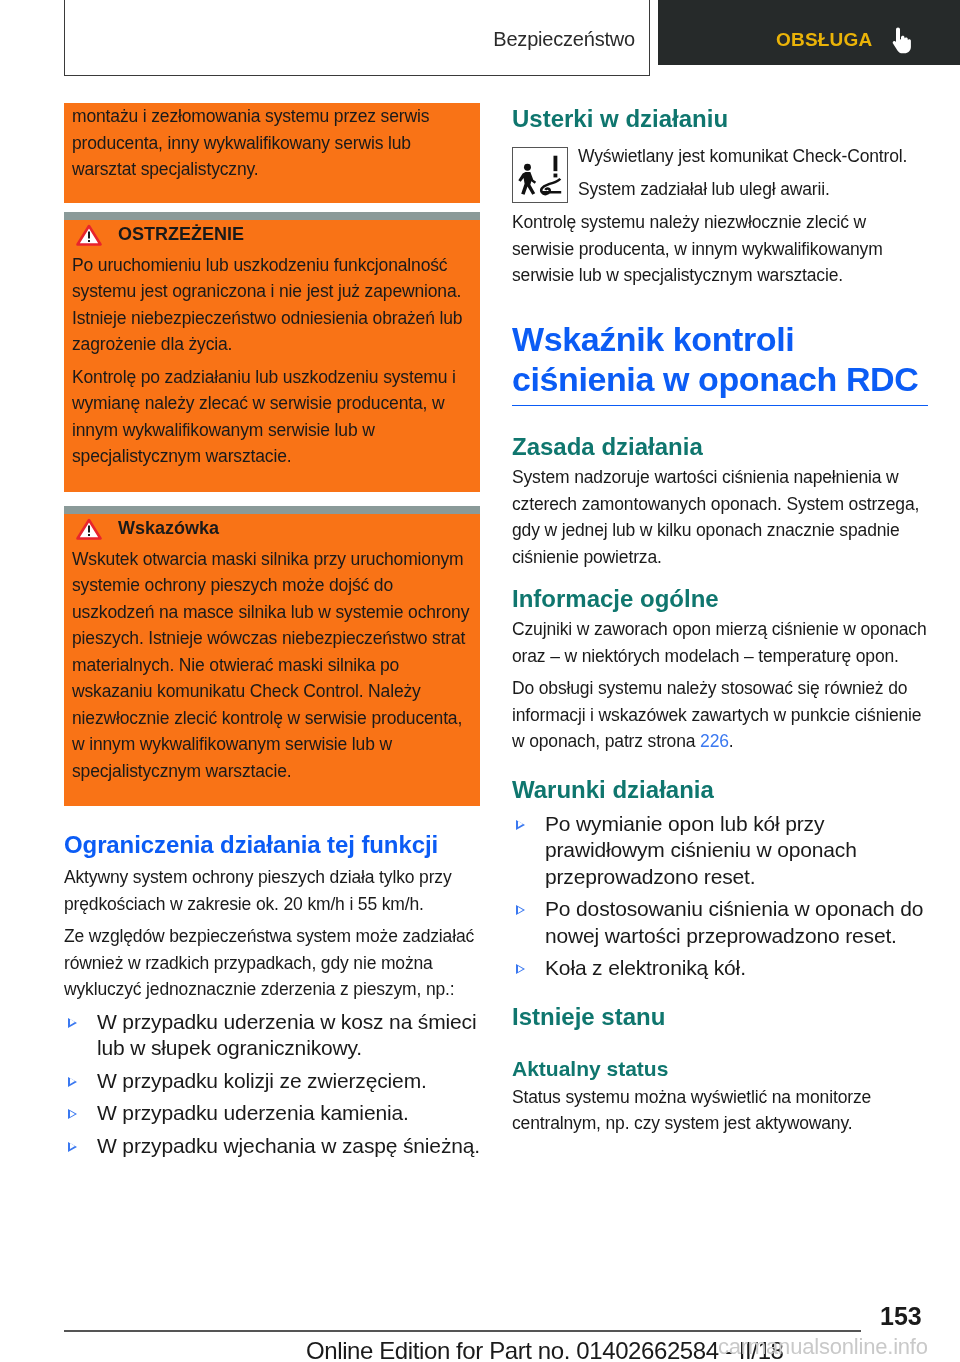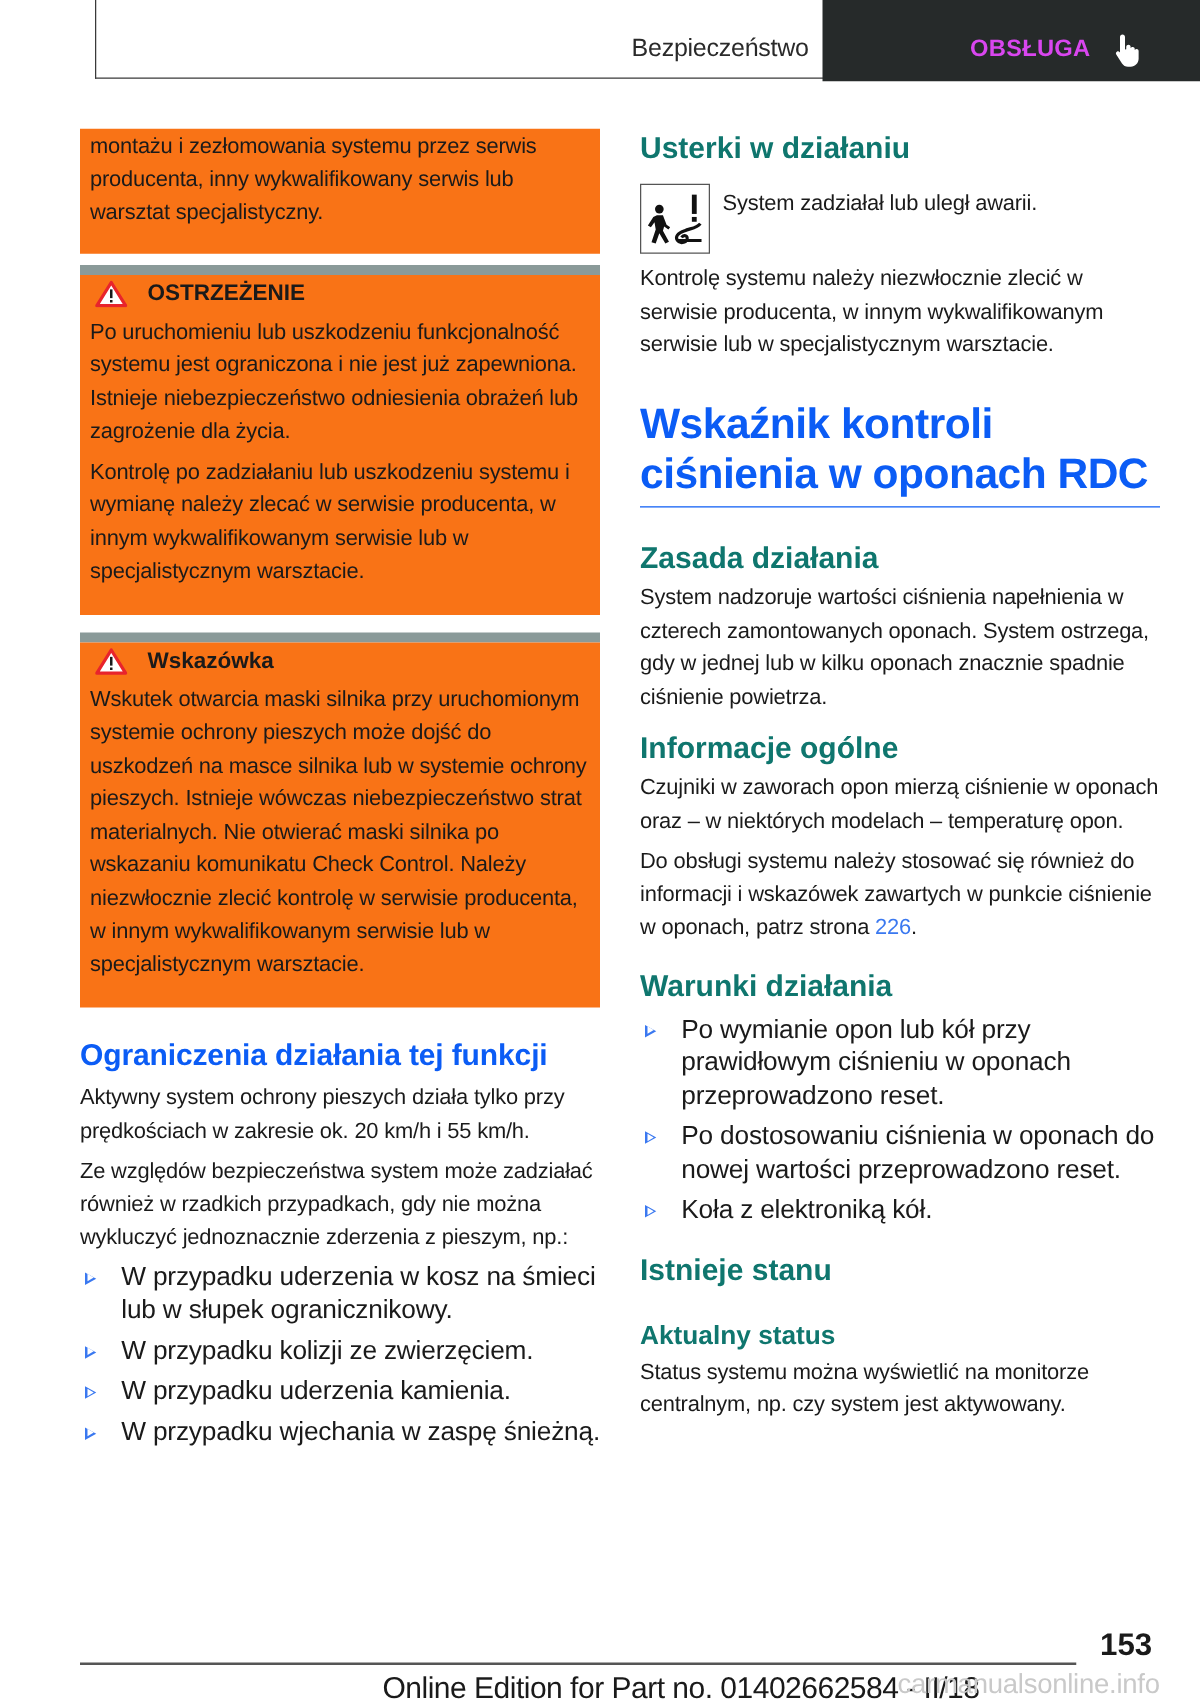--- a/index.html
+++ b/index.html
@@ -1,24 +1,24 @@
 <!DOCTYPE html>
 <html><head>
 <meta charset="utf-8">
 <style>
   * { box-sizing: border-box; margin: 0; padding: 0; }
   html, body { width: 960px; height: 1362px; background: #ffffff; overflow: hidden; }
   body { position: relative; font-family: "Liberation Sans", sans-serif; color: #1a1a1a; }
 
   
-  .hdr-left { position: absolute; left: 76px; top: 0; width: 586px; height: 63px;
+  .hdr-left { position: absolute; left: 64px; top: 0; width: 586px; height: 76px;
     border: 1.5px solid #3a3a3a; border-top: none; background: #fff; }
   .hdr-left .label { position: absolute; right: 14px; top: 28px; font-size: 20px; color: #2a2a2a; letter-spacing: -0.2px; }
   .hdr-right { position: absolute; left: 658px; top: 0; width: 302px; height: 65px; background: #262a2a; }
-  .hdr-right .label { position: absolute; left: 118px; top: 29px; font-size: 19px; font-weight: bold; color: #d946ef; letter-spacing: 0.2px; }
+  .hdr-right .label { position: absolute; left: 118px; top: 29px; font-size: 19px; font-weight: bold; color: #eab308; letter-spacing: 0.2px; }
   .hand-icon { position: absolute; left: 234px; top: 26px; width: 24px; height: 28px; }
 
   
   .col { position: absolute; top: 103px; }
   .col-left { left: 64px; width: 416px; }
   .col-right { left: 512px; width: 416px; }
 
   p { font-size: 17.5px; line-height: 26.5px; letter-spacing: -0.15px; }
   .pgap { margin-top: 6px; }
 
@@ -112,20 +112,21 @@
   <h3 style="margin-top:1px;">Usterki w działaniu</h3>
   <div class="icon-row">
     <svg class="cc-icon" viewBox="0 0 56 56">
       <circle cx="15" cy="20" r="3.6" fill="#111"></circle>
       <path d="M13 25 L18 25 L21 33 L24 35 L22.5 37 L19 34.5 L18 38 L23 47 L20 48.5 L15 40 L12 48.5 L8.5 47.5 L12 37 L11 31 L8 35 L5.5 33.5 L10 26.5 Z" fill="#111"></path>
       <rect x="42" y="8" width="4" height="16" fill="#111"></rect>
       <rect x="42" y="26.5" width="4" height="4" fill="#111"></rect>
       <path d="M49 32 C46 36 40 36 36 38 C30 40 28 43 30 46 C32 49 37 48 38 45 C39 42 35 41 33.5 43.5 M30 46 L50 46" fill="none" stroke="#111" stroke-width="2.6"></path>
     </svg>
     <div>
+      <p>Wyświetlany jest komunikat Check-Con­trol.</p>
       <p class="pgap">System zadziałał lub uległ awarii.</p>
     </div>
   </div>
   <p class="pgap">Kontrolę systemu należy niezwłocznie zlecić w serwisie producenta, w innym wykwalifikowanym serwisie lub w specjalistycznym warsztacie.</p>
 
   <h1 style="margin-top:30px;">Wskaźnik kontroli ciśnienia w oponach RDC</h1>
   <div class="h1-rule"></div>
 
   <h3 style="margin-top:26px;">Zasada działania</h3>
   <p style="margin-top:2px;">System nadzoruje wartości ciśnienia napełnienia w czterech zamontowanych oponach. System ostrzega, gdy w jednej lub w kilku oponach znacznie spadnie ciśnienie powietrza.</p>

